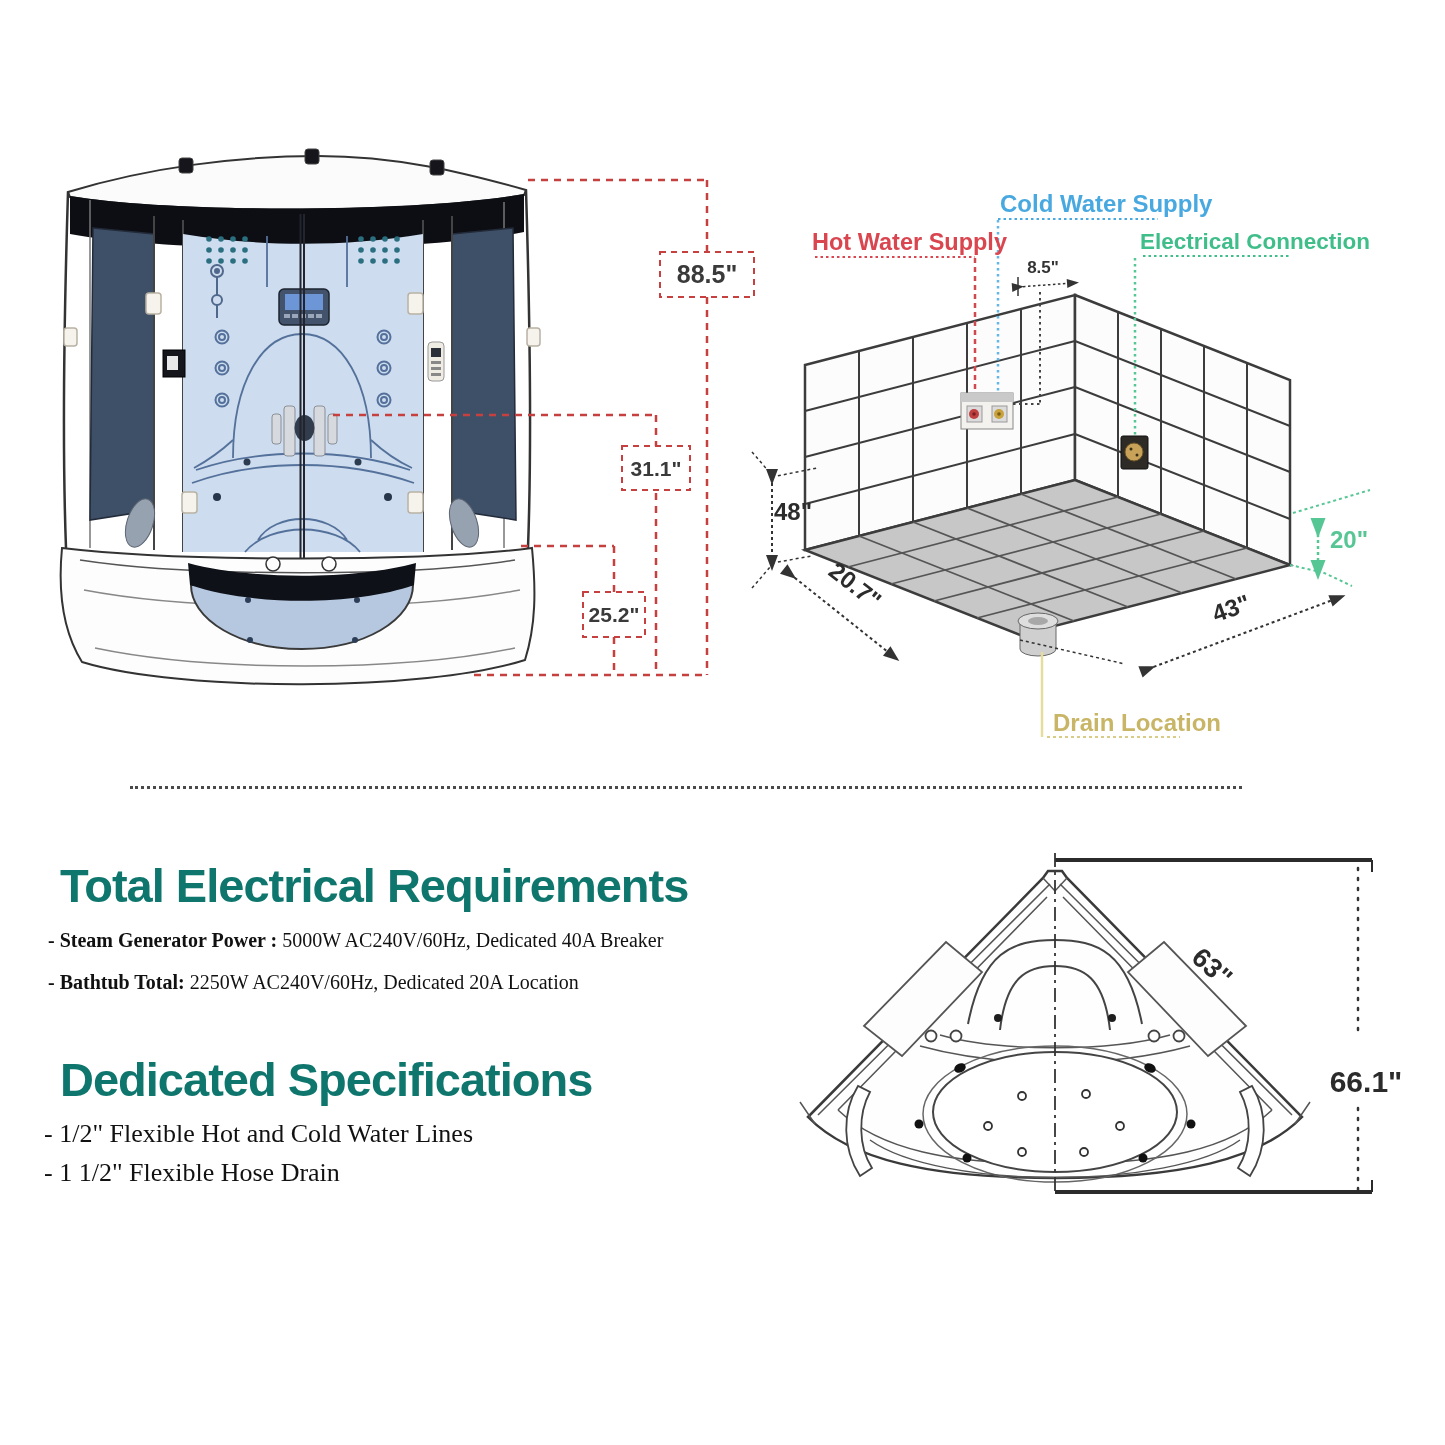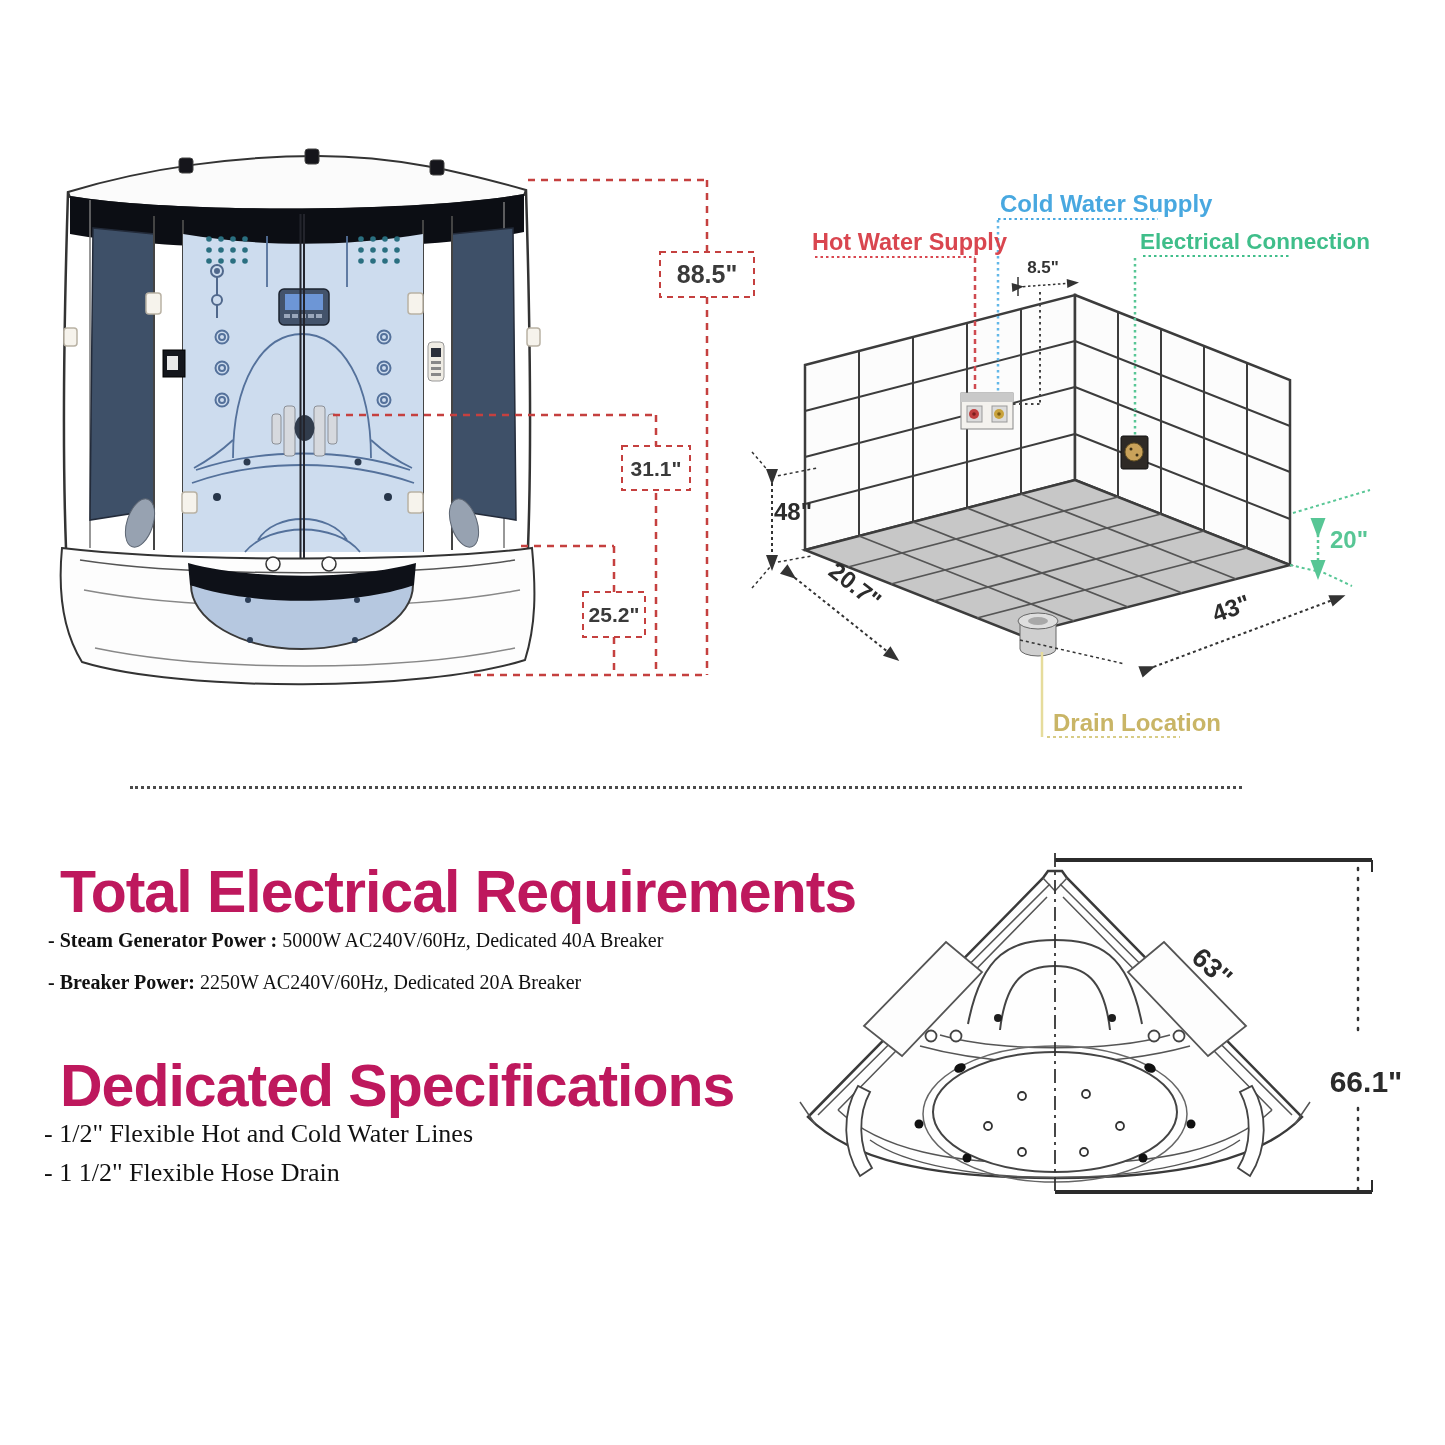--- a/index.html
+++ b/index.html
@@ -1,21 +1,21 @@
 <!DOCTYPE html>
 <html><head>
 <meta charset="utf-8">
 <style>
   html,body{margin:0;padding:0;background:#ffffff;width:1445px;height:1445px;overflow:hidden;
     font-family:"Liberation Sans",sans-serif;}
   .abs{position:absolute;}
   #page{position:relative;width:1445px;height:1445px;background:#fff;}
   .sep{border-top:3px dotted #4a4a4a;height:0;}
-  .h-big{font-family:"Liberation Sans",sans-serif;font-weight:700;font-size:59px;
-    letter-spacing:-1px;color:#be185d;white-space:nowrap;text-align:center;}
+  .h-big{font-family:"Liberation Sans",sans-serif;font-weight:700;font-size:47px;
+    letter-spacing:-1px;color:#0f766e;white-space:nowrap;text-align:center;}
   .spec-line{font-family:"Liberation Serif",serif;font-size:20px;color:#111;white-space:nowrap;}
   .spec-line b{font-weight:700;}
   .spec-sm{font-family:"Liberation Serif",serif;font-size:26px;color:#111;white-space:nowrap;}
   svg text{font-family:"Liberation Sans",sans-serif;}
   .dimtxt{font-weight:600;fill:#3a3a3a;}
   .blkdim{font-weight:700;fill:#2c2c2c;}
 </style>
 </head>
 <body>
 
@@ -280,21 +280,21 @@
     <text x="1053" y="731" font-size="24" font-weight="700" fill="#c9b566">Drain Location</text>
   </svg>
 
   <div class="abs sep" style="left:130px;top:786px;width:1112px"></div>
 
   <div class="abs h-big" style="left:60px;top:858px">Total Electrical Requirements</div>
   <div class="abs spec-line" style="left:48px;top:929px">
     <b>- Steam Generator Power :</b><span> 5000W AC240V/60Hz, Dedicated 40A Breaker</span>
   </div>
   <div class="abs spec-line" style="left:48px;top:971px">
-    <b>- Breaker Power:</b><span> 2250W AC240V/60Hz, Dedicated 20A Breaker</span>
+    <b>- Bathtub Total:</b><span> 2250W AC240V/60Hz, Dedicated 20A Location</span>
   </div>
   <div class="abs h-big" style="left:60px;top:1052px">Dedicated Specifications</div>
   <div class="abs spec-sm" style="left:44px;top:1119px">- 1/2" Flexible Hot and Cold Water Lines</div>
   <div class="abs spec-sm" style="left:44px;top:1158px">- 1 1/2" Flexible Hose Drain</div>
 
   <svg class="abs" style="left:770px;top:818px" width="675" height="380" viewBox="770 818 675 380">
 
     <path d="M1055,860 H1372" stroke="#2b2b2b" stroke-width="4" fill="none"></path>
     <path d="M1372,860 V872" stroke="#2b2b2b" stroke-width="2" fill="none"></path>
     <path d="M1358,868 V1038 M1358,1108 V1190" stroke="#333" stroke-width="2.5" stroke-dasharray="2 8" stroke-linecap="round" fill="none"></path>

